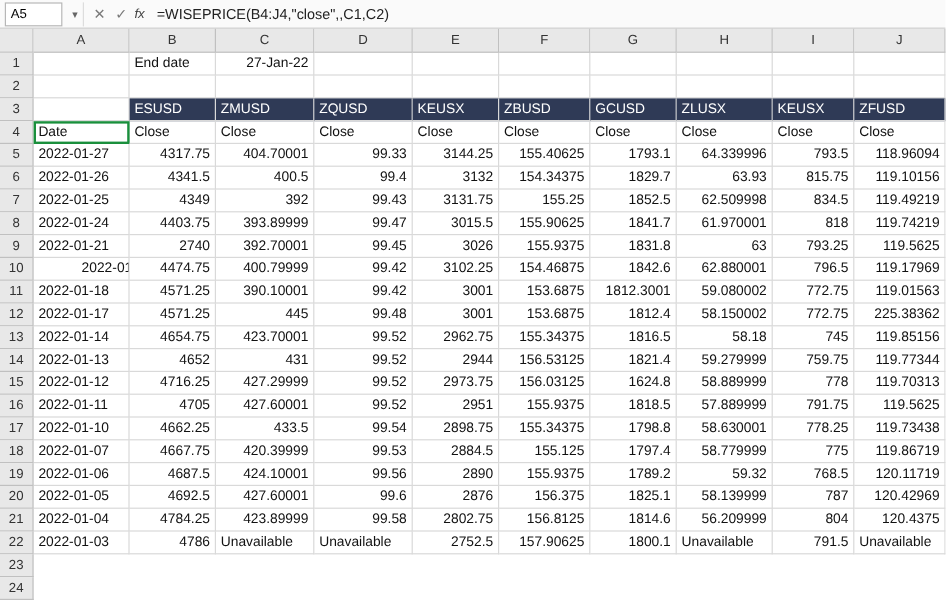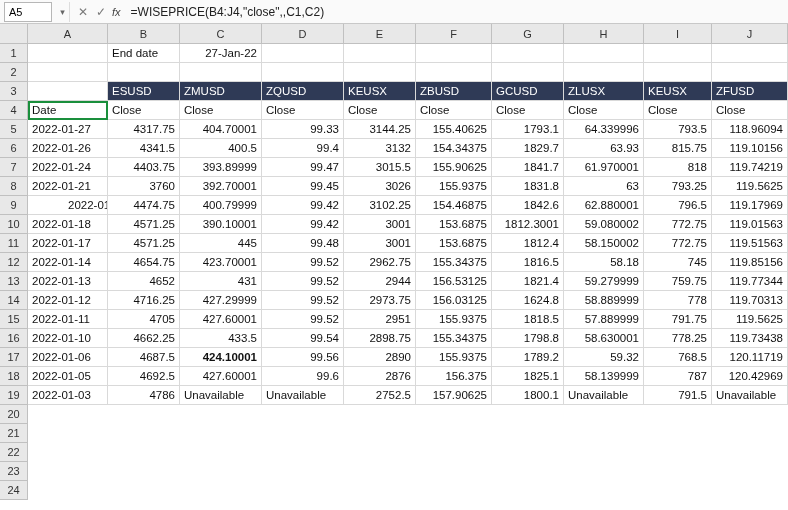--- a/index.html
+++ b/index.html
@@ -249,34 +249,46 @@
         <div class="cell" style="width: 82px;">400.5</div>
         <div class="cell" style="width: 82px;">99.4</div>
         <div class="cell" style="width: 72px;">3132</div>
         <div class="cell" style="width: 76px;">154.34375</div>
         <div class="cell" style="width: 72px;">1829.7</div>
         <div class="cell" style="width: 80px;">63.93</div>
         <div class="cell" style="width: 68px;">815.75</div>
         <div class="cell" style="width: 76px;">119.10156</div>
       </div>
       <div class="grid-row">
+        <div class="cell l" style="width: 80px;">2022-01-25</div>
+        <div class="cell" style="width: 72px;">4349</div>
+        <div class="cell" style="width: 82px;">392</div>
+        <div class="cell" style="width: 82px;">99.43</div>
+        <div class="cell" style="width: 72px;">3131.75</div>
+        <div class="cell" style="width: 76px;">155.25</div>
+        <div class="cell" style="width: 72px;">1852.5</div>
+        <div class="cell" style="width: 80px;">62.509998</div>
+        <div class="cell" style="width: 68px;">834.5</div>
+        <div class="cell" style="width: 76px;">119.49219</div>
+      </div>
+      <div class="grid-row">
         <div class="cell l" style="width: 80px;">2022-01-24</div>
         <div class="cell" style="width: 72px;">4403.75</div>
         <div class="cell" style="width: 82px;">393.89999</div>
         <div class="cell" style="width: 82px;">99.47</div>
         <div class="cell" style="width: 72px;">3015.5</div>
         <div class="cell" style="width: 76px;">155.90625</div>
         <div class="cell" style="width: 72px;">1841.7</div>
         <div class="cell" style="width: 80px;">61.970001</div>
         <div class="cell" style="width: 68px;">818</div>
         <div class="cell" style="width: 76px;">119.74219</div>
       </div>
       <div class="grid-row">
         <div class="cell l" style="width: 80px;">2022-01-21</div>
-        <div class="cell" style="width: 72px;">3760</div>
+        <div class="cell" style="width: 72px;">2740</div>
         <div class="cell" style="width: 82px;">392.70001</div>
         <div class="cell" style="width: 82px;">99.45</div>
         <div class="cell" style="width: 72px;">3026</div>
         <div class="cell" style="width: 76px;">155.9375</div>
         <div class="cell" style="width: 72px;">1831.8</div>
         <div class="cell" style="width: 80px;">63</div>
         <div class="cell" style="width: 68px;">793.25</div>
         <div class="cell" style="width: 76px;">119.5625</div>
       </div>
       <div class="grid-row">
@@ -306,21 +318,21 @@
       <div class="grid-row">
         <div class="cell l" style="width: 80px;">2022-01-17</div>
         <div class="cell" style="width: 72px;">4571.25</div>
         <div class="cell" style="width: 82px;">445</div>
         <div class="cell" style="width: 82px;">99.48</div>
         <div class="cell" style="width: 72px;">3001</div>
         <div class="cell" style="width: 76px;">153.6875</div>
         <div class="cell" style="width: 72px;">1812.4</div>
         <div class="cell" style="width: 80px;">58.150002</div>
         <div class="cell" style="width: 68px;">772.75</div>
-        <div class="cell" style="width: 76px;">119.51563</div>
+        <div class="cell" style="width: 76px;">225.38362</div>
       </div>
       <div class="grid-row">
         <div class="cell l" style="width: 80px;">2022-01-14</div>
         <div class="cell" style="width: 72px;">4654.75</div>
         <div class="cell" style="width: 82px;">423.70001</div>
         <div class="cell" style="width: 82px;">99.52</div>
         <div class="cell" style="width: 72px;">2962.75</div>
         <div class="cell" style="width: 76px;">155.34375</div>
         <div class="cell" style="width: 72px;">1816.5</div>
         <div class="cell" style="width: 80px;">58.18</div>
@@ -369,23 +381,35 @@
         <div class="cell" style="width: 82px;">433.5</div>
         <div class="cell" style="width: 82px;">99.54</div>
         <div class="cell" style="width: 72px;">2898.75</div>
         <div class="cell" style="width: 76px;">155.34375</div>
         <div class="cell" style="width: 72px;">1798.8</div>
         <div class="cell" style="width: 80px;">58.630001</div>
         <div class="cell" style="width: 68px;">778.25</div>
         <div class="cell" style="width: 76px;">119.73438</div>
       </div>
       <div class="grid-row">
+        <div class="cell l" style="width: 80px;">2022-01-07</div>
+        <div class="cell" style="width: 72px;">4667.75</div>
+        <div class="cell" style="width: 82px;">420.39999</div>
+        <div class="cell" style="width: 82px;">99.53</div>
+        <div class="cell" style="width: 72px;">2884.5</div>
+        <div class="cell" style="width: 76px;">155.125</div>
+        <div class="cell" style="width: 72px;">1797.4</div>
+        <div class="cell" style="width: 80px;">58.779999</div>
+        <div class="cell" style="width: 68px;">775</div>
+        <div class="cell" style="width: 76px;">119.86719</div>
+      </div>
+      <div class="grid-row">
         <div class="cell l" style="width: 80px;">2022-01-06</div>
         <div class="cell" style="width: 72px;">4687.5</div>
-        <div class="cell" style="width: 82px; font-weight: bold;">424.10001</div>
+        <div class="cell" style="width: 82px;">424.10001</div>
         <div class="cell" style="width: 82px;">99.56</div>
         <div class="cell" style="width: 72px;">2890</div>
         <div class="cell" style="width: 76px;">155.9375</div>
         <div class="cell" style="width: 72px;">1789.2</div>
         <div class="cell" style="width: 80px;">59.32</div>
         <div class="cell" style="width: 68px;">768.5</div>
         <div class="cell" style="width: 76px;">120.11719</div>
       </div>
       <div class="grid-row">
         <div class="cell l" style="width: 80px;">2022-01-05</div>
@@ -393,20 +417,32 @@
         <div class="cell" style="width: 82px;">427.60001</div>
         <div class="cell" style="width: 82px;">99.6</div>
         <div class="cell" style="width: 72px;">2876</div>
         <div class="cell" style="width: 76px;">156.375</div>
         <div class="cell" style="width: 72px;">1825.1</div>
         <div class="cell" style="width: 80px;">58.139999</div>
         <div class="cell" style="width: 68px;">787</div>
         <div class="cell" style="width: 76px;">120.42969</div>
       </div>
       <div class="grid-row">
+        <div class="cell l" style="width: 80px;">2022-01-04</div>
+        <div class="cell" style="width: 72px;">4784.25</div>
+        <div class="cell" style="width: 82px;">423.89999</div>
+        <div class="cell" style="width: 82px;">99.58</div>
+        <div class="cell" style="width: 72px;">2802.75</div>
+        <div class="cell" style="width: 76px;">156.8125</div>
+        <div class="cell" style="width: 72px;">1814.6</div>
+        <div class="cell" style="width: 80px;">56.209999</div>
+        <div class="cell" style="width: 68px;">804</div>
+        <div class="cell" style="width: 76px;">120.4375</div>
+      </div>
+      <div class="grid-row">
         <div class="cell l" style="width: 80px;">2022-01-03</div>
         <div class="cell" style="width: 72px;">4786</div>
         <div class="cell l" style="width: 82px;">Unavailable</div>
         <div class="cell l" style="width: 82px;">Unavailable</div>
         <div class="cell" style="width: 72px;">2752.5</div>
         <div class="cell" style="width: 76px;">157.90625</div>
         <div class="cell" style="width: 72px;">1800.1</div>
         <div class="cell l" style="width: 80px;">Unavailable</div>
         <div class="cell" style="width: 68px;">791.5</div>
         <div class="cell l" style="width: 76px;">Unavailable</div>

